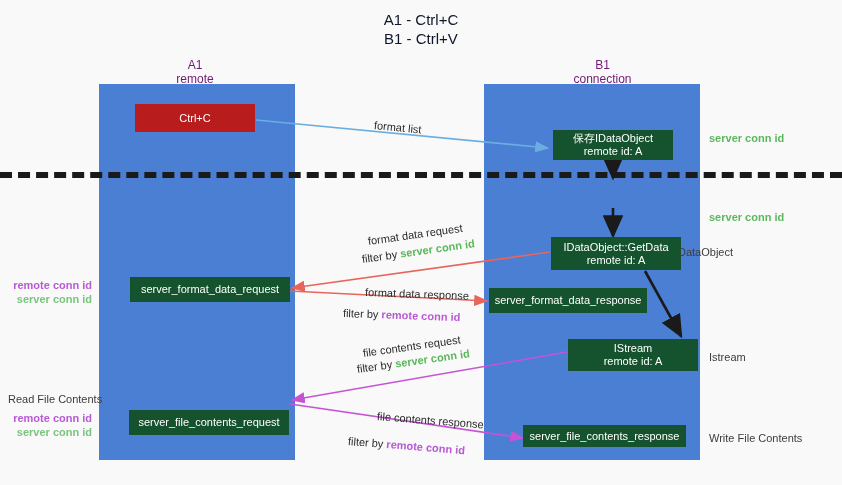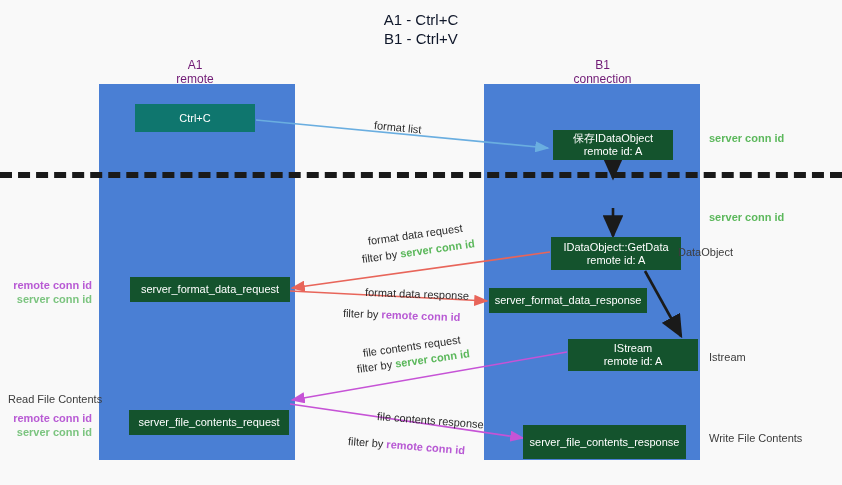--- a/index.html
+++ b/index.html
@@ -47,21 +47,21 @@
     box-sizing: border-box;
     display: flex;
     flex-direction: column;
     align-items: center;
     justify-content: center;
     text-align: center;
     color: #ffffff;
     font-size: 11px;
     line-height: 13px;
   }
-  .node.green { background: #0f766e; }
+  .node.green { background: #b91c1c; }
   .node.orange { background: #14532d; }
   .node .l2 { display: block; }
   .sep {
     position: absolute;
     left: 0;
     width: 842px;
     height: 0;
     border-top: 6px dashed #1a1a1a;
   }
   .side-label {
@@ -175,21 +175,21 @@
 
   <div class="node orange" style="left:568px; top:339px; width:130px; height:32px">
     <span>IStream</span>
     <span class="l2">remote id: A</span>
   </div>
 
   <div class="node orange" style="left:129px; top:410px; width:160px; height:25px">
     <span>server_file_contents_request</span>
   </div>
 
-  <div class="node orange" style="left:523px; top:425px; width:163px; height:34px">
+  <div class="node orange" style="left:523px; top:425px; width:163px; height:22px">
     <span>server_file_contents_response</span>
   </div>
 
   <div class="side-label green" style="left:709px; top:131px">server conn id</div>
   <div class="side-label green" style="left:709px; top:210px">server conn id</div>
   <div class="side-label" style="left:678px; top:245px">DataObject</div>
   <div class="side-label" style="left:709px; top:350px">Istream</div>
   <div class="side-label" style="left:709px; top:431px">Write File Contents</div>
 
   <div class="conn-pair" style="left:0px; top:278px; width:92px">

